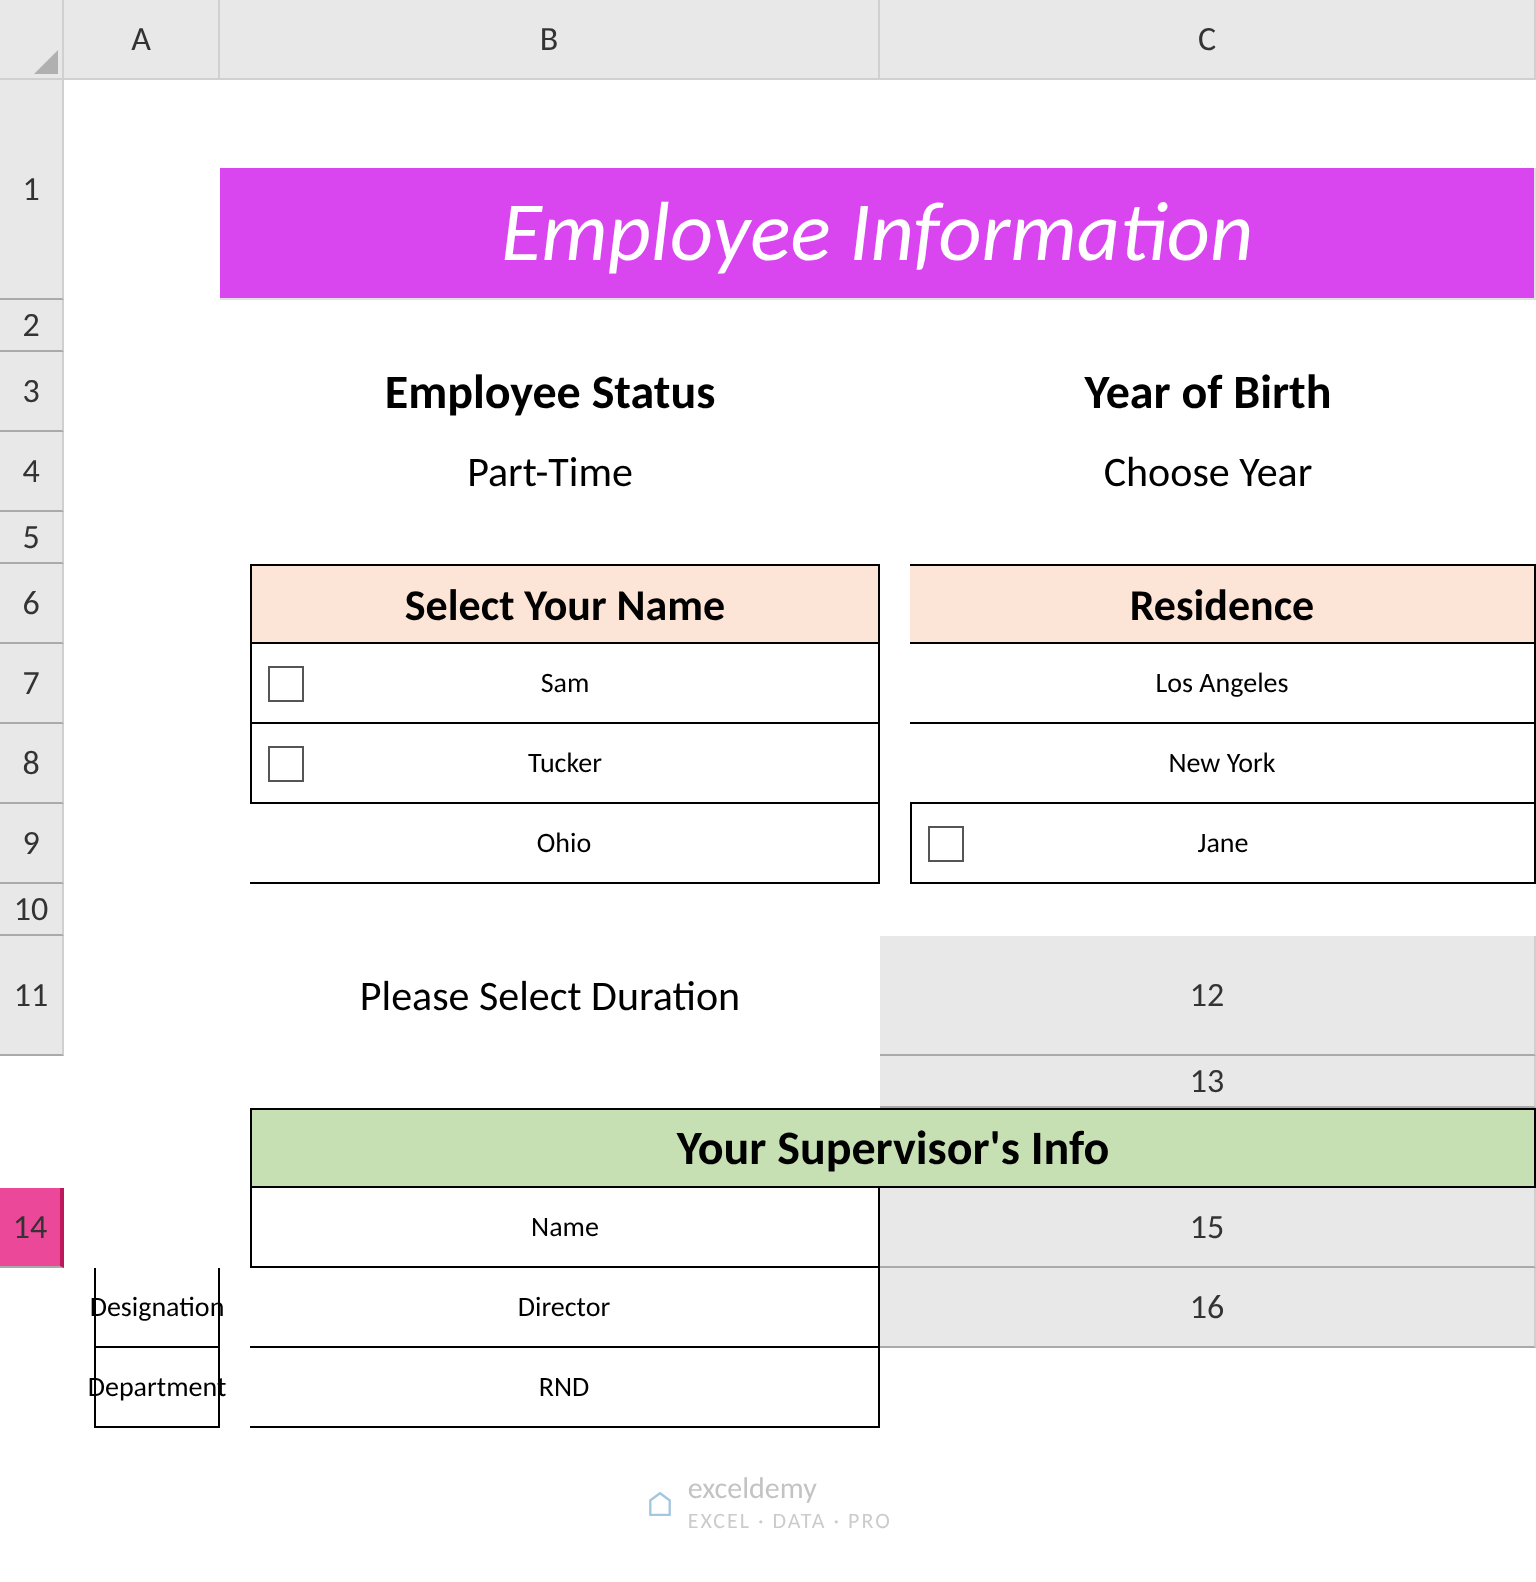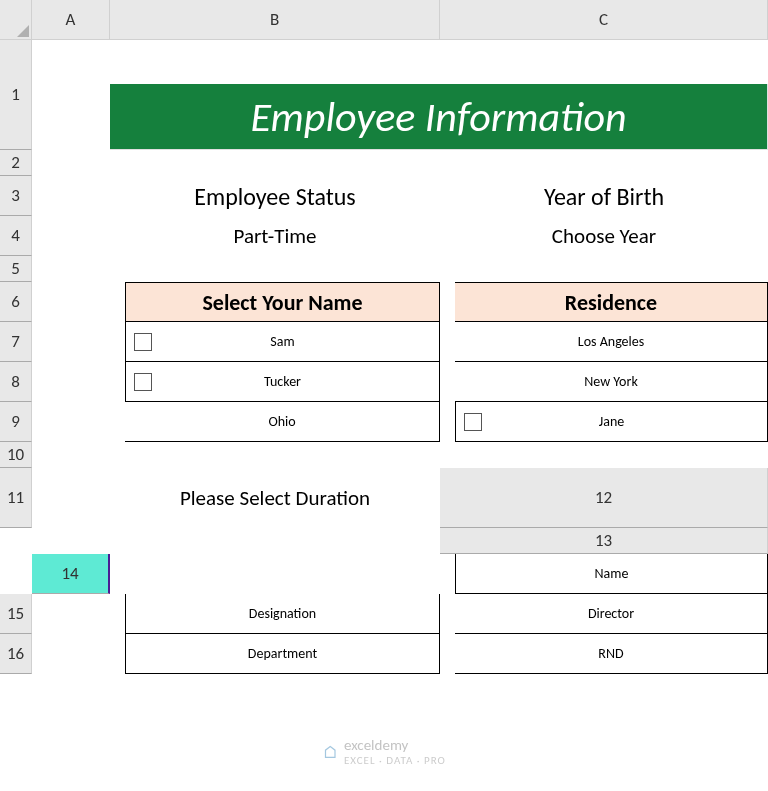--- a/index.html
+++ b/index.html
@@ -2,30 +2,30 @@
 <html><head>
 <meta charset="utf-8">
 <style>
 * { box-sizing: border-box; margin: 0; padding: 0; }
 body { font-family: Calibri, Arial, sans-serif; background: #fff; width: 768px; height: 791px; overflow: hidden; position: relative; }
 
 .grid { display: grid; grid-template-columns: 32px 78px 330px 328px; grid-template-rows: 40px 110px 26px 40px 40px 26px 40px 40px 40px 40px 26px 60px 26px 40px 40px 40px 40px; }
 
 .colhead { background: #e8e8e8; border-right: 1px solid #d0d0d0; border-bottom: 1px solid #d0d0d0; display: flex; align-items: center; justify-content: center; font-size: 17px; color: #333; }
 .rowhead { background: #e8e8e8; border-right: 1px solid #d0d0d0; border-bottom: 1px solid #aaa; display: flex; align-items: center; justify-content: center; font-size: 17px; color: #333; }
-.rowhead.active { background: #5eead4; border-right: 2px solid #4c1d95; }
+.rowhead.active { background: #ec4899; border-right: 2px solid #be185d; }
 .corner { background: #e8e8e8; border-right: 1px solid #d0d0d0; border-bottom: 1px solid #d0d0d0; position: relative; }
 .corner::after { content: ''; position: absolute; right: 2px; bottom: 2px; width: 0; height: 0; border-left: 12px solid transparent; border-bottom: 12px solid #b0b0b0; }
 
 .cell { border-right: 1px solid #e0e0e0; border-bottom: 1px solid #e0e0e0; display: flex; align-items: center; justify-content: center; font-size: 14px; }
 
-.title { background: #15803d; color: #fff; font-style: italic; font-size: 42px; font-weight: 400; grid-column: 3 / 5; margin-top: 44px; }
+.title { background: #d946ef; color: #fff; font-style: italic; font-size: 42px; font-weight: 400; grid-column: 3 / 5; margin-top: 44px; }
 .blank { border: none; }
 
-.hdr-bold { font-weight: 400; font-size: 24px; border: none; }
+.hdr-bold { font-weight: 700; font-size: 24px; border: none; }
 .val { font-size: 21px; border: none; }
 .tbl-l { border-left: 1.5px solid #000; }
 .tbl-r { border-right: 1.5px solid #000; }
 .tbl-t { border-top: 1.5px solid #000; }
 .tbl-b { border-bottom: 1.5px solid #000; margin-left: 15px; }
 .tbl-h { border-right: 1.5px solid #000; }
 
 .peach { background: #fce4d6; font-weight: 700; font-size: 22px; }
 .green { background: #c6e0b4; font-weight: 700; font-size: 24px; grid-column: 3 / 5; }
 
@@ -108,20 +108,21 @@
   <div class="cell blank"></div>
   <div class="cell val">Please Select Duration</div>
 
   <div class="rowhead">12</div>
   <div class="cell blank"></div>
   <div class="cell blank"></div>
   <div class="cell blank"></div>
 
   <div class="rowhead">13</div>
   <div class="cell blank"></div>
+  <div class="cell green tbl-l tbl-t tbl-r tbl-b">Your Supervisor's Info</div>
 
   <div class="rowhead active">14</div>
   <div class="cell blank"></div>
   <div class="cell tbl-l tbl-h tbl-b">Name</div>
 
   <div class="rowhead">15</div>
   <div class="cell blank"></div>
   <div class="cell tbl-l tbl-h tbl-b">Designation</div>
   <div class="cell tbl-r tbl-b">Director</div>
 

